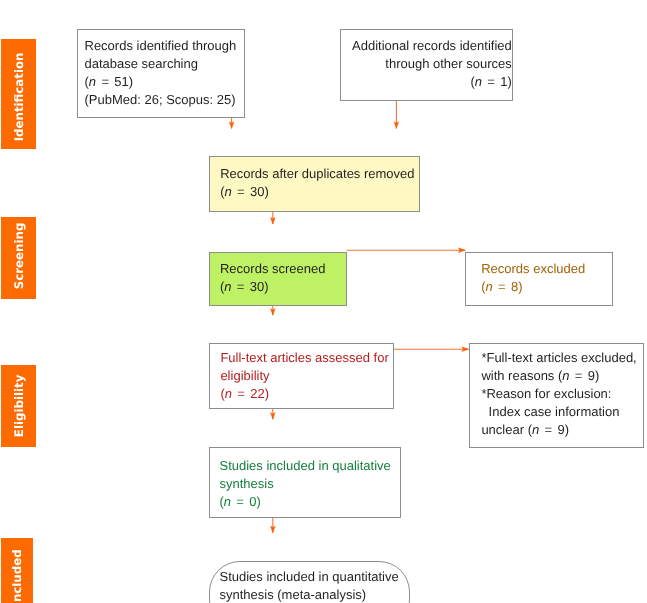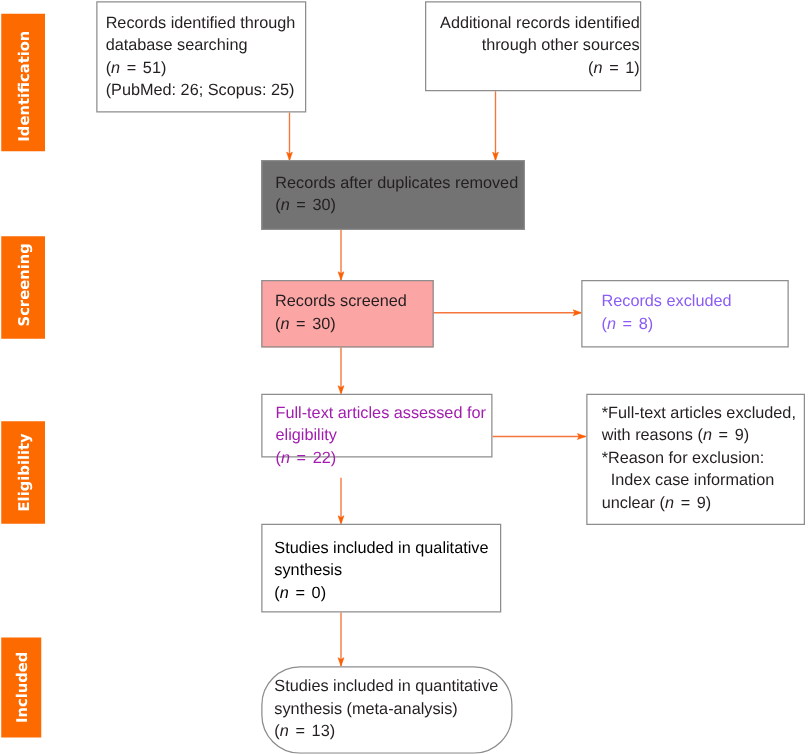--- a/index.html
+++ b/index.html
@@ -7,21 +7,21 @@
   body{
     width:647px;height:603px;
     background:#ffffff;
     font-family:"Liberation Sans",sans-serif;
     -webkit-font-smoothing:antialiased;
     text-rendering:geometricPrecision;
     overflow:hidden;
   }
   #stage{position:relative;width:647px;height:603px;background:#ffffff;}
   
-  .box,.band{filter:opacity(1);}
+  .box,.band{filter:opacity(1);margin-top:28px;}
 
 
   
   .band{
     position:absolute;
     background:#fd6a00;
     color:#ffffff;
     font-family:"DejaVu Sans",sans-serif;
     font-size:11.8px;
     font-weight:bold;
@@ -94,22 +94,22 @@
       <span class="band-label" data-name="stage-band-label-eligibility">Eligibility</span>
     </div>
     <div class="band" data-name="stage-band-included" style="left: 0.5px; top: 510px; width: 32px; height: 80px; background: rgb(253, 106, 0); color: rgb(255, 255, 255);">
       <span class="band-label" data-name="stage-band-label-included">Included</span>
     </div>
   </div>
 
   <div id="box-layer" data-name="flow-box-layer">
     <div class="box" data-name="box-records-identified-database" style="left: 77px; top: 0.5px; width: 168px; height: 89px; padding: 7.2px 0px 0px 6.5px; border-color: rgb(141, 141, 141); background: rgb(255, 255, 255); color: rgb(35, 31, 32);">Records identified through<br>database searching<br>(<i data-name="italic-n">n</i><span class="eq"> = </span>51)<br>(PubMed: 26; Scopus: 25)</div>
     <div class="box" data-name="box-additional-records" style="left: 340.2px; top: 0.5px; width: 172.6px; height: 72.4px; padding: 7.2px 0px 0px 6.3px; border-color: rgb(141, 141, 141); background: rgb(255, 255, 255); color: rgb(35, 31, 32); text-align: right;">Additional records identified<br>through other sources<br>(<i data-name="italic-n">n</i><span class="eq"> = </span>1)</div>
-    <div class="box" data-name="box-duplicates-removed" style="left: 209.2px; top: 128.4px; width: 211.2px; height: 55.6px; padding: 7.5px 0px 0px 10px; border-color: rgb(141, 141, 141); background: #737373; color: rgb(35, 31, 32);">Records after duplicates removed<br>(<i data-name="italic-n">n</i><span class="eq"> = </span>30)</div>
-    <div class="box" data-name="box-records-screened" style="left: 209.2px; top: 224.2px; width: 138px; height: 53.5px; padding: 7.3px 0px 0px 9.8px; border-color: rgb(141, 141, 141); background: #fca5a5; color: rgb(35, 31, 32);">Records screened<br>(<i data-name="italic-n">n</i><span class="eq"> = </span>30)</div>
-    <div class="box" data-name="box-records-excluded" style="left: 465.4px; top: 224.2px; width: 166px; height: 53.5px; padding: 7.3px 0px 0px 14.8px; border-color: rgb(141, 141, 141); background: rgb(255, 255, 255); color: #8b5cf6;">Records excluded<br>(<i data-name="italic-n">n</i><span class="eq"> = </span>8)</div>
-    <div class="box" data-name="box-fulltext-assessed" style="left: 208.5px; top: 315.1px; width: 185.3px; height: 51px; padding: 5.4px 0px 0px 10.9px; border-color: rgb(141, 141, 141); background: rgb(255, 255, 255); color: #a21caf;">Full-text articles assessed for<br>eligibility<br>(<i data-name="italic-n">n</i><span class="eq"> = </span>22)</div>
+    <div class="box" data-name="box-duplicates-removed" style="left: 209.2px; top: 128.4px; width: 211.2px; height: 55.6px; padding: 7.5px 0px 0px 10px; border-color: rgb(141, 141, 141); background: #fef9c3; color: rgb(35, 31, 32);">Records after duplicates removed<br>(<i data-name="italic-n">n</i><span class="eq"> = </span>30)</div>
+    <div class="box" data-name="box-records-screened" style="left: 209.2px; top: 224.2px; width: 138px; height: 53.5px; padding: 7.3px 0px 0px 9.8px; border-color: rgb(141, 141, 141); background: #bef264; color: rgb(35, 31, 32);">Records screened<br>(<i data-name="italic-n">n</i><span class="eq"> = </span>30)</div>
+    <div class="box" data-name="box-records-excluded" style="left: 465.4px; top: 224.2px; width: 148px; height: 53.5px; padding: 7.3px 0px 0px 14.8px; border-color: rgb(141, 141, 141); background: rgb(255, 255, 255); color: #a16207;">Records excluded<br>(<i data-name="italic-n">n</i><span class="eq"> = </span>8)</div>
+    <div class="box" data-name="box-fulltext-assessed" style="left: 208.5px; top: 315.1px; width: 185.3px; height: 66px; padding: 5.4px 0px 0px 10.9px; border-color: rgb(141, 141, 141); background: rgb(255, 255, 255); color: #b91c1c;">Full-text articles assessed for<br>eligibility<br>(<i data-name="italic-n">n</i><span class="eq"> = </span>22)</div>
     <div class="box" data-name="box-fulltext-excluded" style="left: 468.6px; top: 315.2px; width: 175.6px; height: 104.7px; padding: 5.1px 0px 0px 11.8px; border-color: rgb(141, 141, 141); background: rgb(255, 255, 255); color: rgb(35, 31, 32);">*Full-text articles excluded,<br>with reasons (<i data-name="italic-n">n</i><span class="eq"> = </span>9)<br>*Reason for exclusion:<br>&nbsp;&nbsp;Index case information<br>unclear (<i data-name="italic-n">n</i><span class="eq"> = </span>9)</div>
-    <div class="box" data-name="box-qualitative-synthesis" style="left: 209.2px; top: 419.3px; width: 192px; height: 70.6px; padding: 8.5px 0px 0px 9.3px; border-color: rgb(141, 141, 141); background: rgb(255, 255, 255); color: #000000;">Studies included in qualitative<br>synthesis<br>(<i data-name="italic-n">n</i><span class="eq"> = </span>0)</div>
+    <div class="box" data-name="box-qualitative-synthesis" style="left: 209.2px; top: 419.3px; width: 192px; height: 70.6px; padding: 8.5px 0px 0px 9.3px; border-color: rgb(141, 141, 141); background: rgb(255, 255, 255); color: #15803d;">Studies included in qualitative<br>synthesis<br>(<i data-name="italic-n">n</i><span class="eq"> = </span>0)</div>
     <div class="box" data-name="box-quantitative-synthesis" style="left: 209.2px; top: 532.8px; width: 201.2px; height: 70px; padding: 6.1px 0px 0px 9.3px; border-color: rgb(141, 141, 141); background: rgb(255, 255, 255); color: rgb(35, 31, 32); border-radius: 31px;">Studies included in quantitative<br>synthesis (meta-analysis)<br>(<i data-name="italic-n">n</i><span class="eq"> = </span>13)</div>
   </div>
 
 </div>
 
 </body></html>

